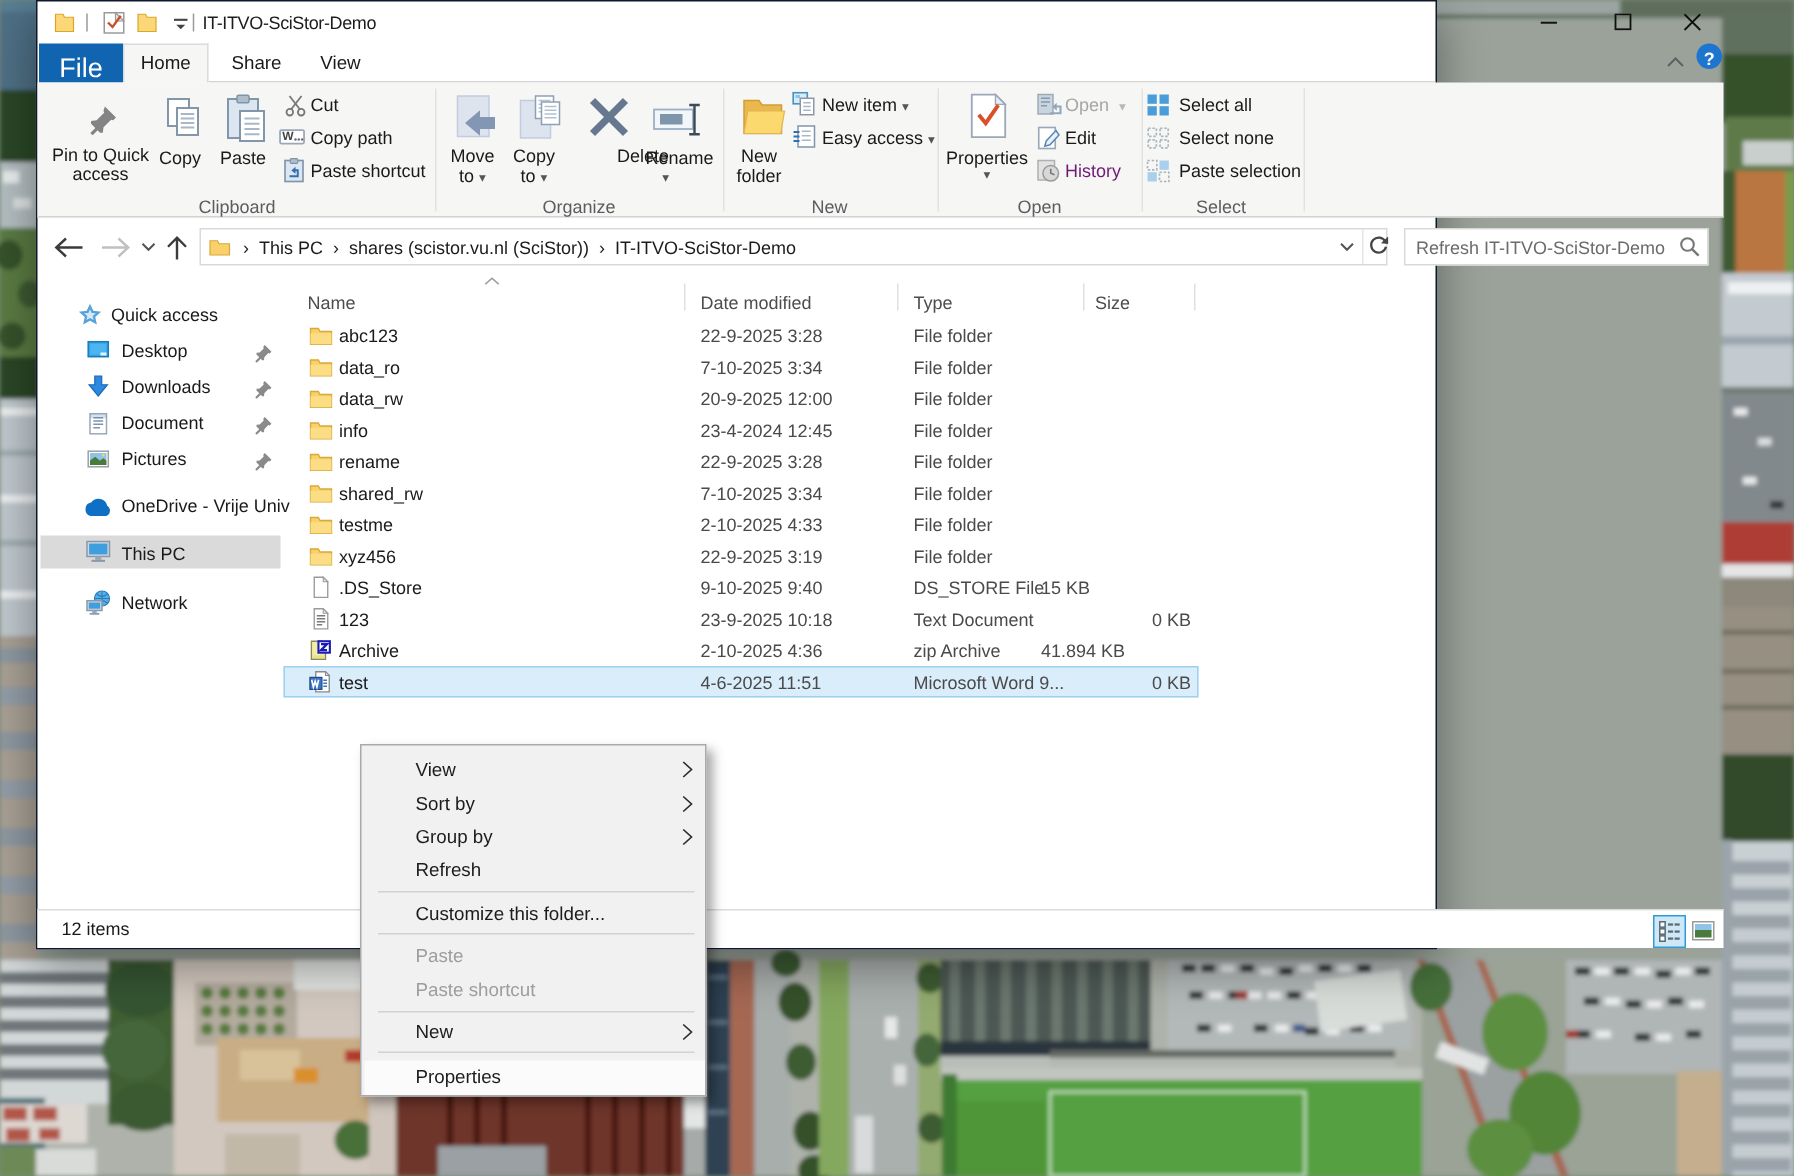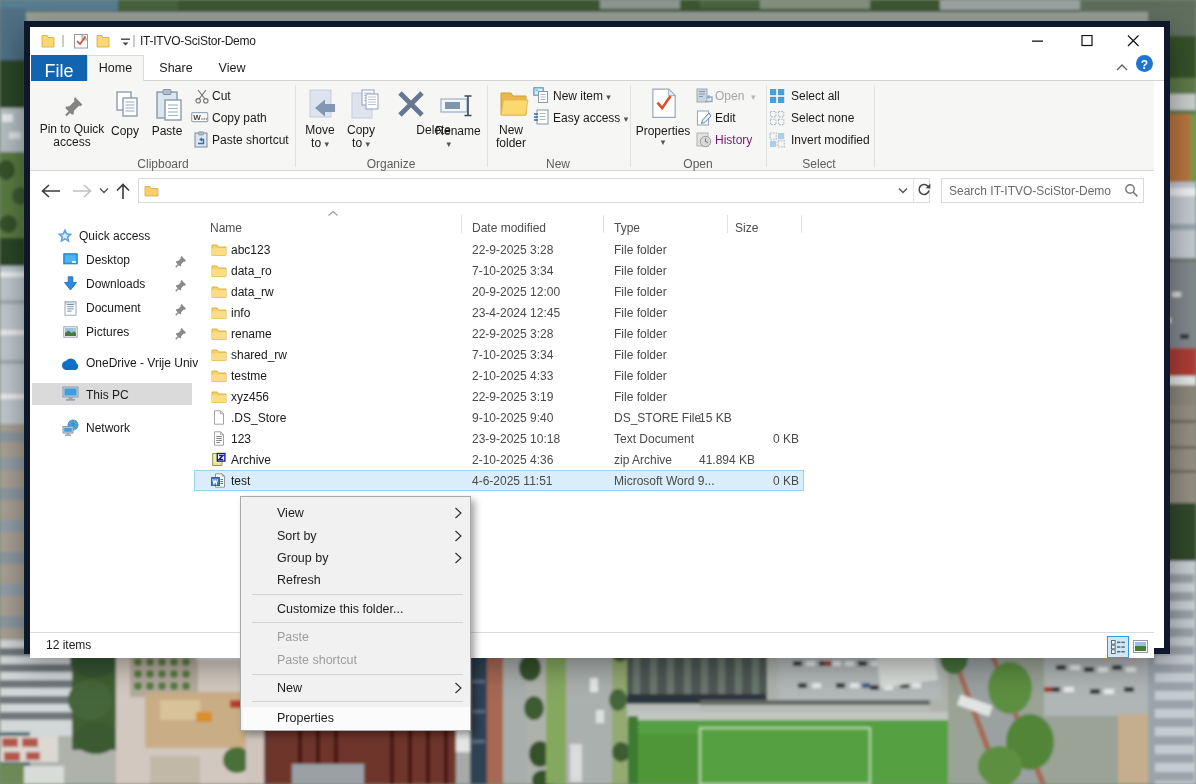--- a/index.html
+++ b/index.html
@@ -1,19 +1,19 @@
 <!DOCTYPE html>
 <html><head>
 <meta charset="utf-8">
 <style>
   * { margin:0; padding:0; box-sizing:border-box; }
   html,body { width:1196px; height:784px; overflow:hidden; font-family:"Liberation Sans",sans-serif; }
   body { position:relative; background:#7a8a78; }
   #bg { position:absolute; left:0; top:0; }
-  #win { position:absolute; left:24px; top:21px; width:1146px; height:633px; background:#fff; border:6px solid #0f172a; box-shadow:0 10px 30px rgba(0,0,0,.4); }
+  #win { position:absolute; left:24px; top:0; width:934px; height:633px; background:#fff; border:1px solid #0f172a; box-shadow:0 10px 30px rgba(0,0,0,.4); }
   .abs { position:absolute; }
   .txt { position:absolute; white-space:nowrap; font-size:12px; color:#1a1a1a; }
   .hd { color:#4d4d4d; }
   .fc { color:#4a4a4a; }
   #ctx { position:absolute; left:240px; top:496px; width:231px; height:235px; background:#f1f1f1; border:1px solid #a9a9a9; box-shadow:4px 4px 7px rgba(0,0,0,.35); }
   .mi { position:absolute; left:36px; white-space:nowrap; font-size:12.5px; color:#1c1c1c; }
   .mid { color:#9d9d9d; }
   .msep { position:absolute; left:11px; width:211px; height:1px; background:#d2d2d2; }
   .marr { position:absolute; left:213px; }
 </style>
@@ -491,48 +491,49 @@
         <rect x="9.4" y="9.2" width="5.4" height="5.4"></rect>
       </g>
   </svg>
   <div class="txt" style="left:761px;top:84px">Select none</div>
   <svg class="abs" style="left:739px;top:105px" width="17" height="16" viewBox="0 0 17 16">
     <rect x="1" y="1" width="6.2" height="6.2" fill="none" stroke="#a8b4be" stroke-width="1.1" stroke-dasharray="1.6 1.2"></rect>
     <rect x="9" y="1" width="6.2" height="6.2" fill="#a9cfec"></rect>
     <rect x="1" y="8.8" width="6.2" height="6.2" fill="#a9cfec"></rect>
     <rect x="9" y="8.8" width="6.2" height="6.2" fill="none" stroke="#a8b4be" stroke-width="1.1" stroke-dasharray="1.6 1.2"></rect>
   </svg>
-  <div class="txt" style="left:761px;top:106px">Invert modified</div>
+  <div class="txt" style="left:761px;top:106px">Paste selection</div>
 
   <svg class="abs" style="left:10px;top:153px" width="95" height="22" viewBox="0 0 95 22">
     <g stroke="#3b3b3b" stroke-width="1.6" fill="none">
         <path d="M3 11 h17 M9 5 l-6.5 6 l6.5 6"></path>
       </g>
     <g stroke="#c0c0c0" stroke-width="1.6" fill="none">
         <path d="M33 11 h17 M44 5 l6.5 6 l-6.5 6"></path>
       </g>
     <path d="M60 8.5 l4 4 l4 -4" fill="none" stroke="#555" stroke-width="1.4"></path>
     <g stroke="#3b3b3b" stroke-width="1.6" fill="none">
         <path d="M83 19 v-14 M77 10.5 l6 -6 l6 6"></path>
       </g>
   </svg>
   <div class="abs" style="left:108px;top:151px;width:792px;height:25px;background:#fff;border:1px solid #d9d9d9"></div>
   <svg class="abs" style="left:114px;top:156px" width="15" height="15" viewBox="0 0 15 15">
     <path d="M1 3.5 L6 3.5 L7 5.5 L14 5.5 L14 13 L1 13 Z" fill="#f9d06a" stroke="#d8a938" stroke-width="0.8"></path>
   </svg>
+  <div class="txt" style="left:137px;top:157px;color:#1c1c1c">›&nbsp;&nbsp;This PC&nbsp;&nbsp;›&nbsp;&nbsp;shares (scistor.vu.nl (SciStor))&nbsp;&nbsp;›&nbsp;&nbsp;IT-ITVO-SciStor-Demo</div>
   <svg class="abs" style="left:866px;top:158px" width="14" height="12" viewBox="0 0 14 12">
       <path d="M3 3.5 l4 4 l4 -4" fill="none" stroke="#555" stroke-width="1.4"></path>
     </svg>
   <div class="abs" style="left:883px;top:152px;width:1px;height:23px;background:#e4e4e4"></div>
   <svg class="abs" style="left:886px;top:155px" width="16" height="16" viewBox="0 0 16 16">
     <path d="M12.5 5 A5 5 0 1 0 13 8.5" fill="none" stroke="#444" stroke-width="1.5"></path>
     <path d="M14.4 1.6 L14.4 6.6 L9.6 6.2 Z" fill="#444"></path>
   </svg>
   <div class="abs" style="left:911px;top:151px;width:203px;height:25px;background:#fff;border:1px solid #d9d9d9"></div>
-  <div class="txt" style="left:919px;top:157px;color:#6b6b6b;font-size:12px">Search IT-ITVO-SciStor-Demo</div>
+  <div class="txt" style="left:919px;top:157px;color:#6b6b6b;font-size:12px">Refresh IT-ITVO-SciStor-Demo</div>
   <svg class="abs" style="left:1094px;top:156px" width="15" height="15" viewBox="0 0 15 15">
     <circle cx="6" cy="6" r="4.2" fill="none" stroke="#777" stroke-width="1.4"></circle>
       <path d="M9.2 9.2 L13.4 13.4" stroke="#777" stroke-width="1.6"></path>
   </svg>
 
   <svg class="abs" style="left:27px;top:201px" width="16" height="16" viewBox="0 0 16 16">
     <path d="M8 0.5 L10.2 5.2 L15.4 5.8 L11.5 9.3 L12.6 14.4 L8 11.8 L3.4 14.4 L4.5 9.3 L0.6 5.8 L5.8 5.2 Z" fill="#58a2dc"></path>
     <path d="M8 4.2 L9.1 6.6 L11.9 6.8 L9.8 8.7 L10.4 11.4 L8 10 L5.6 11.4 L6.2 8.7 L4.1 6.8 L6.9 6.6 Z" fill="#d5e8f6"></path>
   </svg>
   <div class="txt" style="left:49px;top:202px">Quick access</div>

